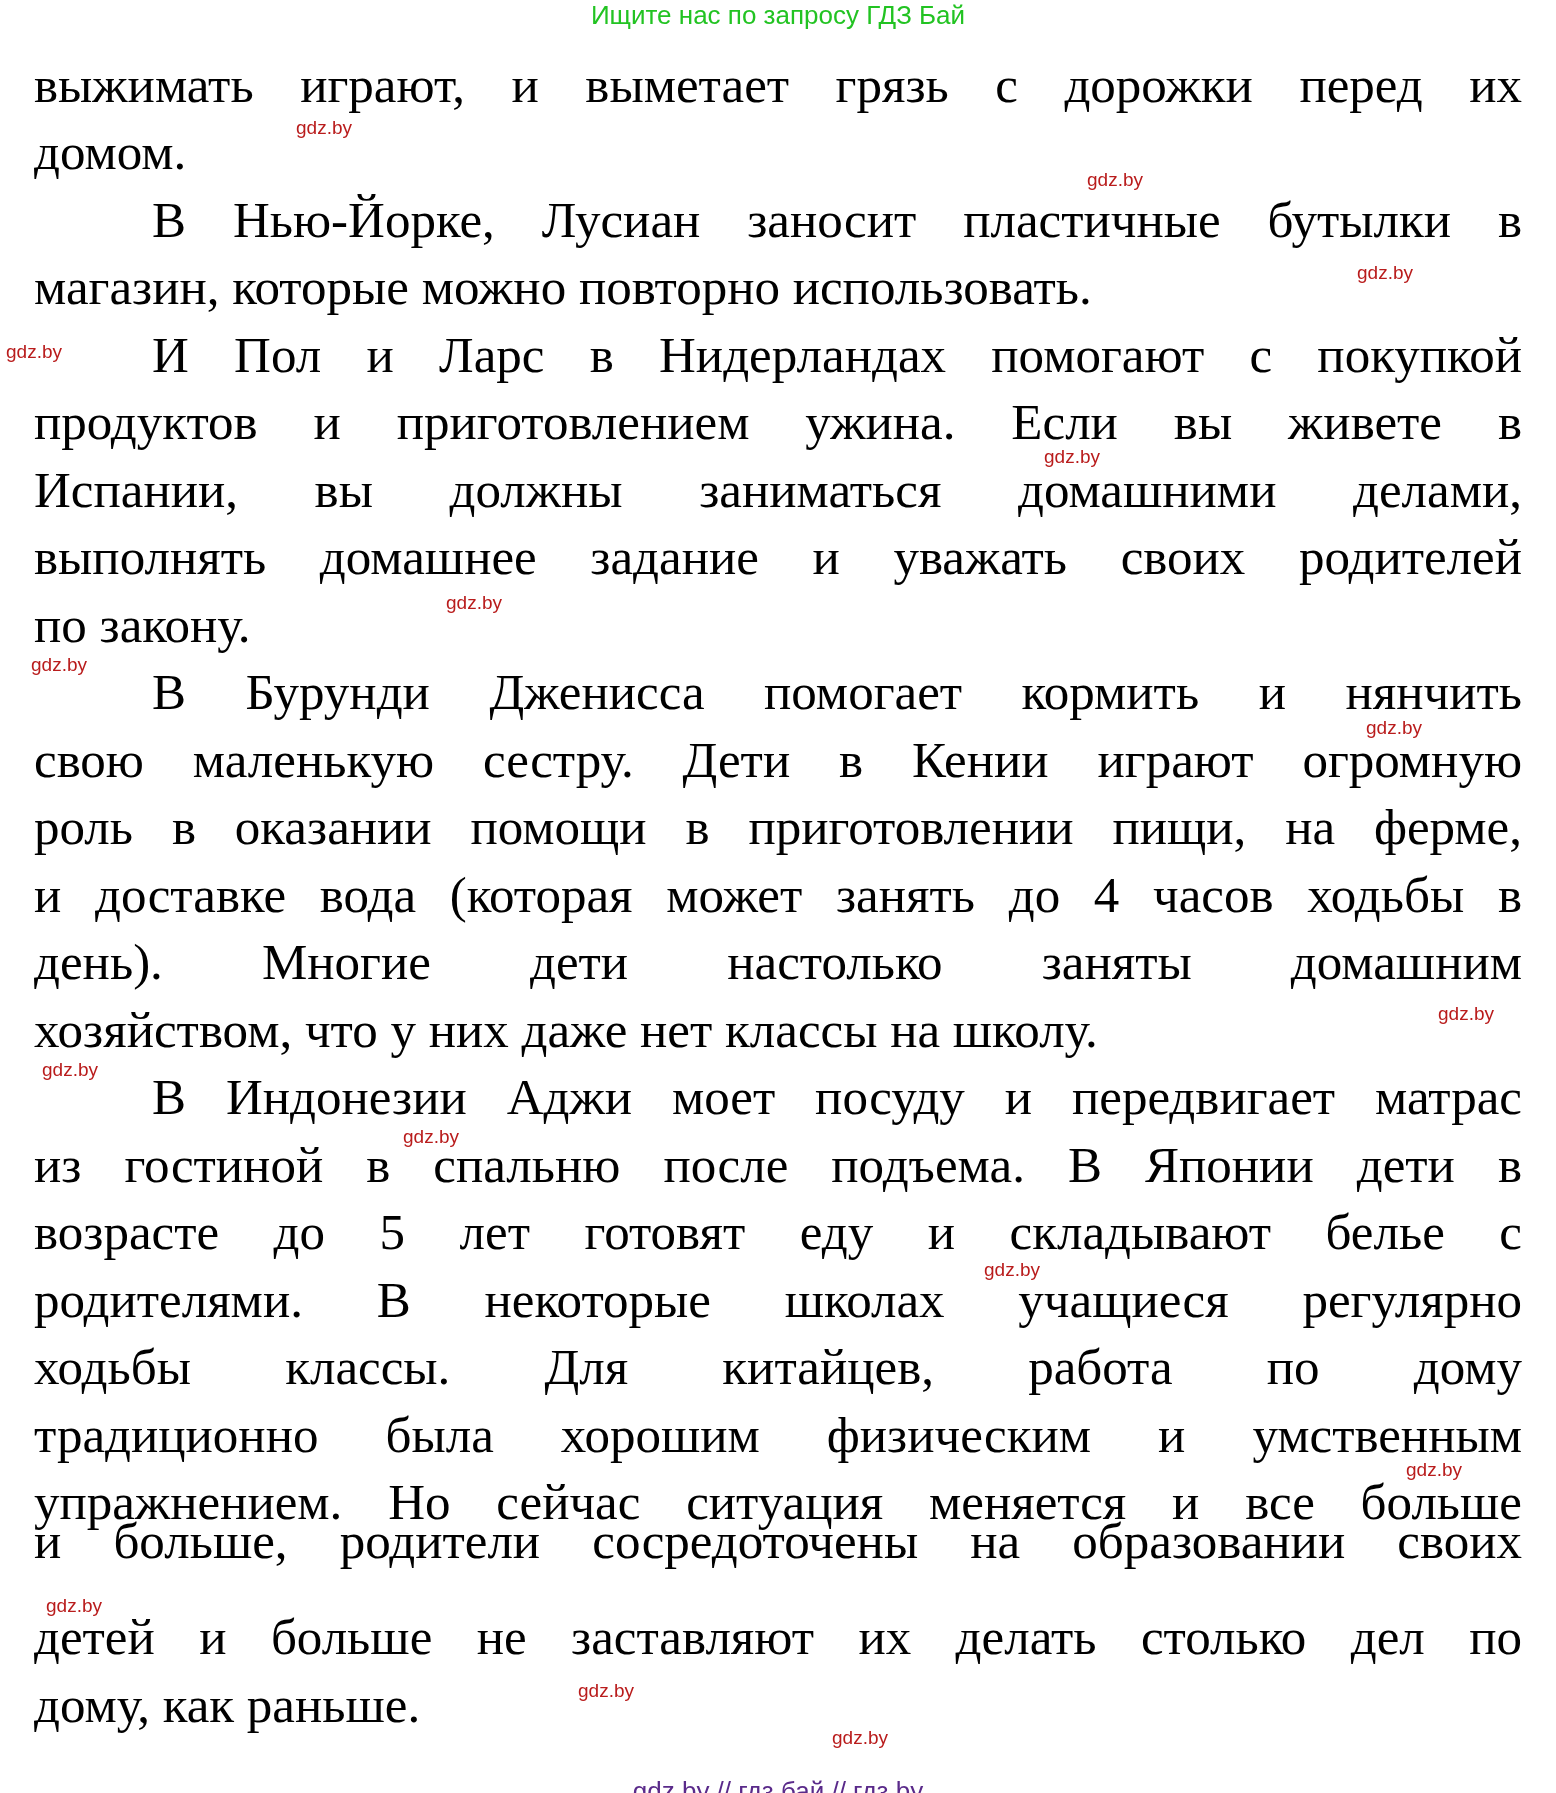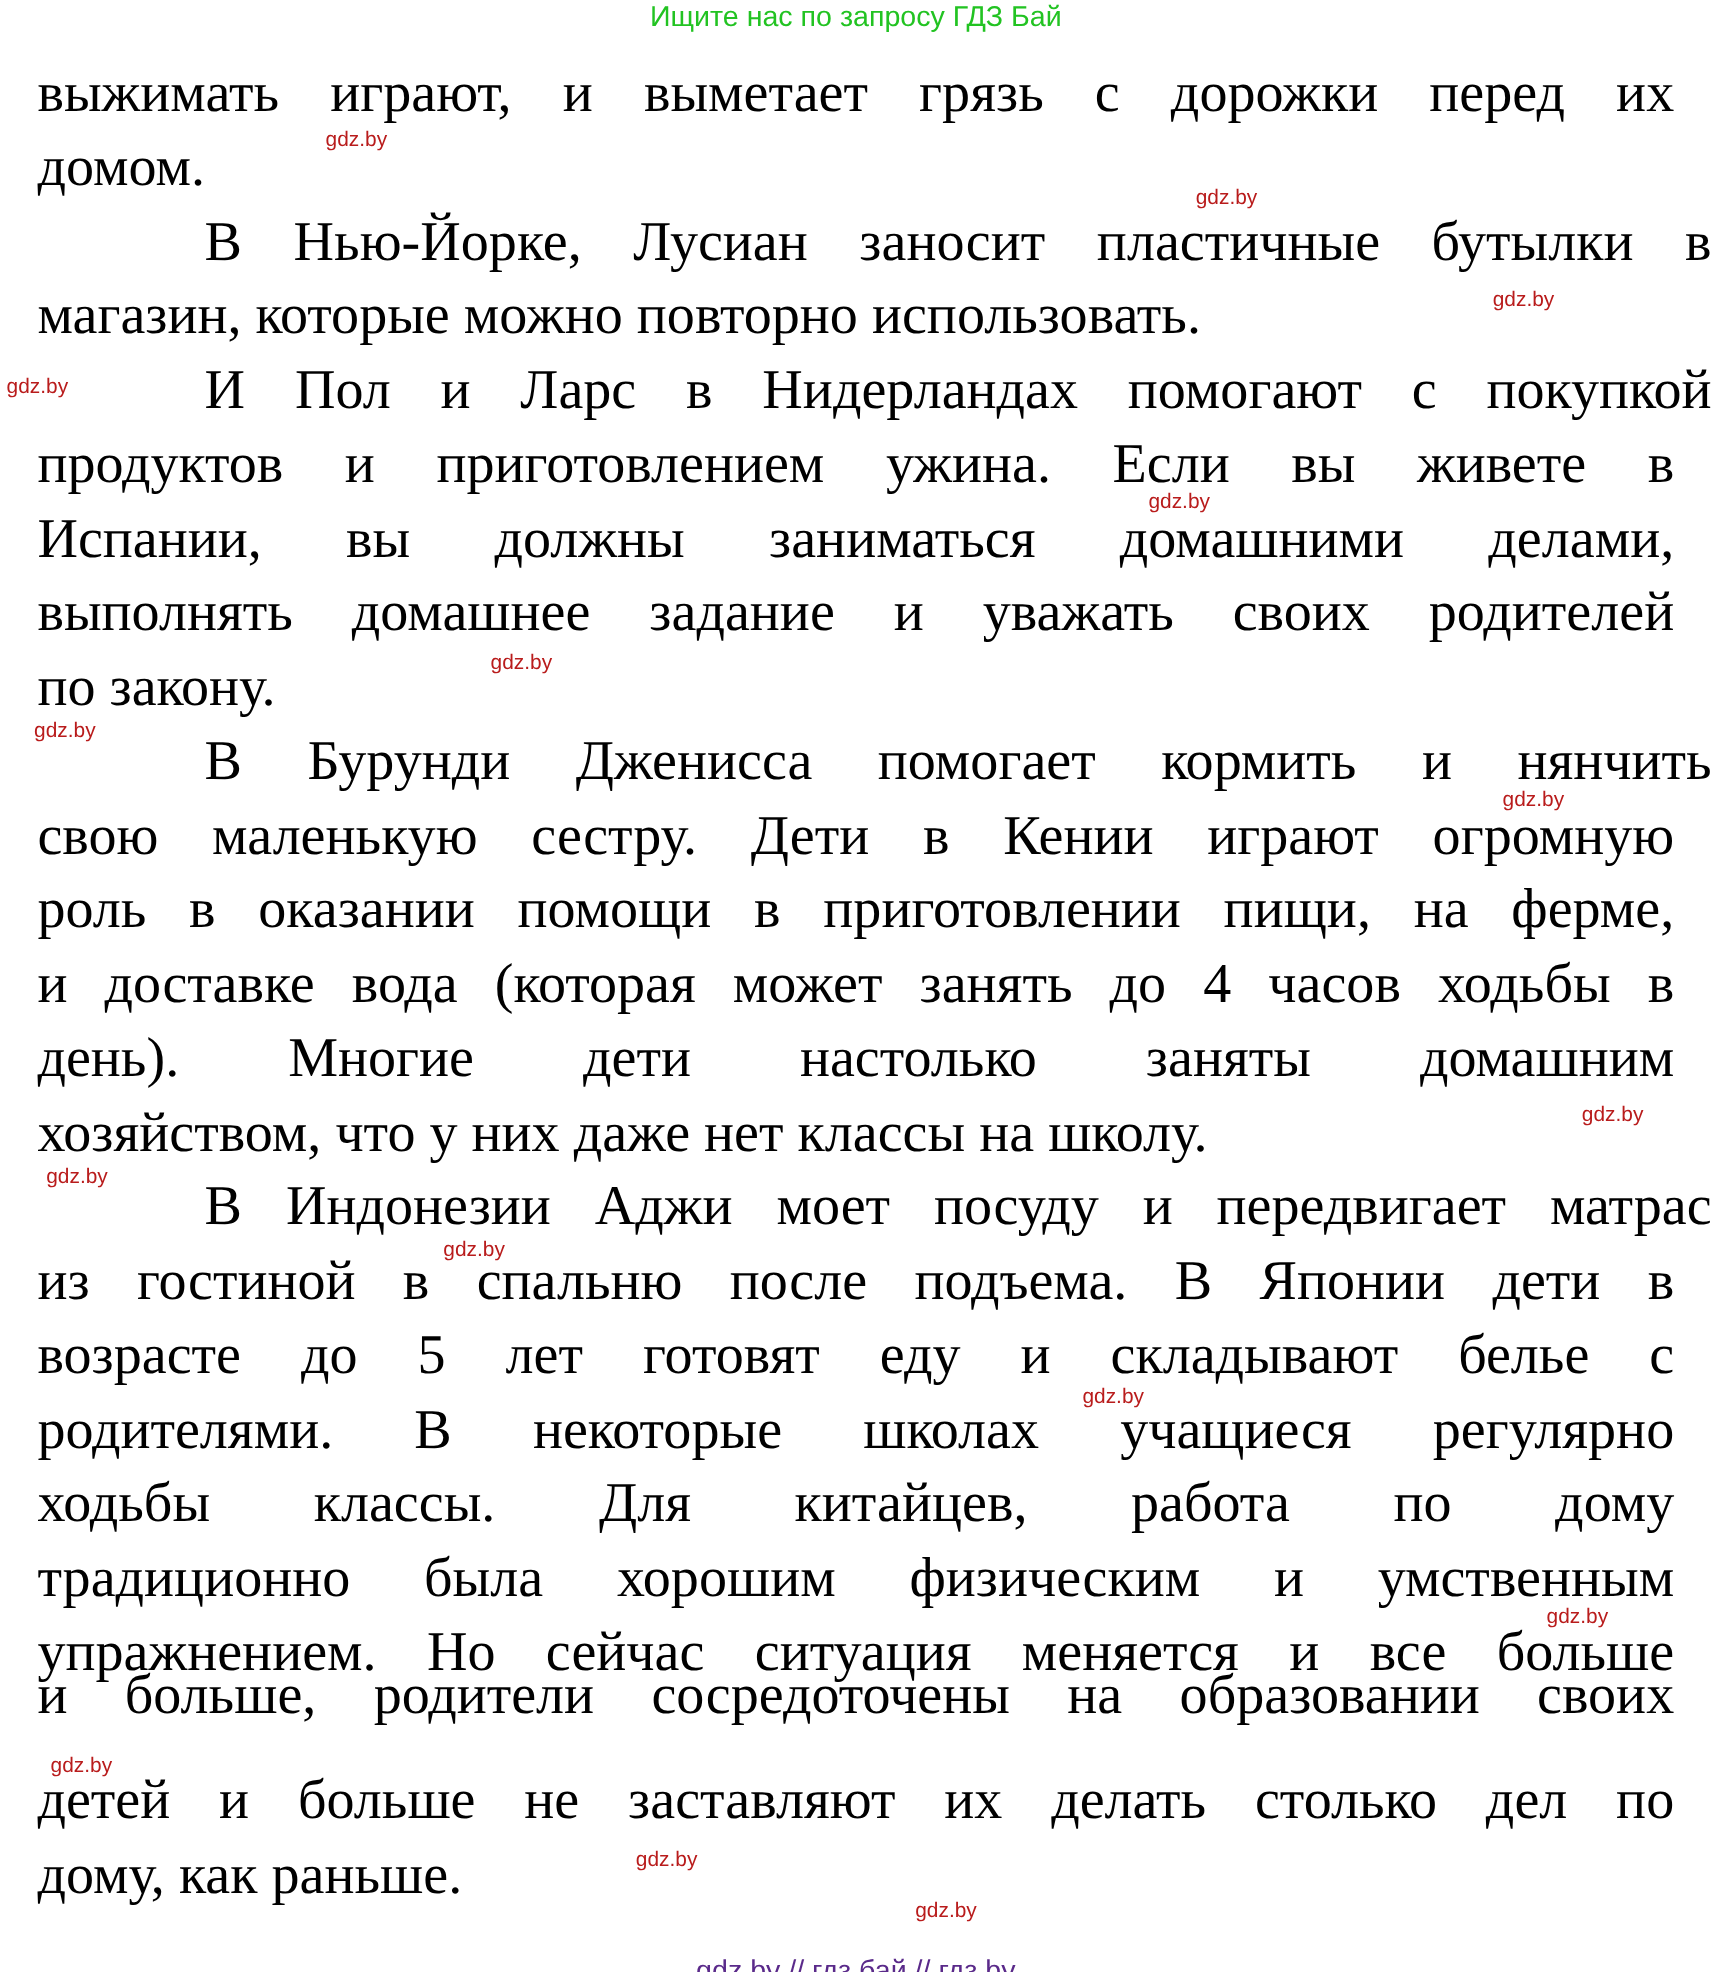--- a/index.html
+++ b/index.html
@@ -4,21 +4,21 @@
 <style>
   html, body { margin:0; padding:0; background:#fff; }
   body { width:1556px; height:1793px; position:relative; overflow:hidden; }
   .hdr { position:absolute; top:0; left:0; width:1556px; text-align:center;
          font-family:Liberation Sans, sans-serif; font-size:26px; color:#22c322; line-height:30px; }
   .ln { position:absolute; left:34px; width:1488px;
         font-family:"Liberation Serif", serif; font-size:51px; line-height:60px; color:#000;
         text-align:justify; text-align-last:justify; white-space:nowrap; }
   .ln span.t { display:block; white-space:normal; text-align:justify; text-align-last:justify; }
   .ln.last span.t { text-align-last:left;font-family:Liberation Serif, serif; }
-  .ln.ind { left:152px; width:1370px;margin-left:34px; }
+  .ln.ind { left:152px; width:1370px; }
   .wm { position:absolute; font-family:Liberation Sans, sans-serif; font-size:19px; color:#b91c1c; line-height:28px; }
   .ftr { position:absolute; left:0; width:1556px; top:1776px; text-align:center;
          font-family:"Liberation Sans", sans-serif; font-size:26px; color:#5a2a8a; line-height:30px; }
 </style>
 </head>
 <body>
 
 <div class="hdr">Ищите нас по запросу ГДЗ Бай</div>
 
 <div>

